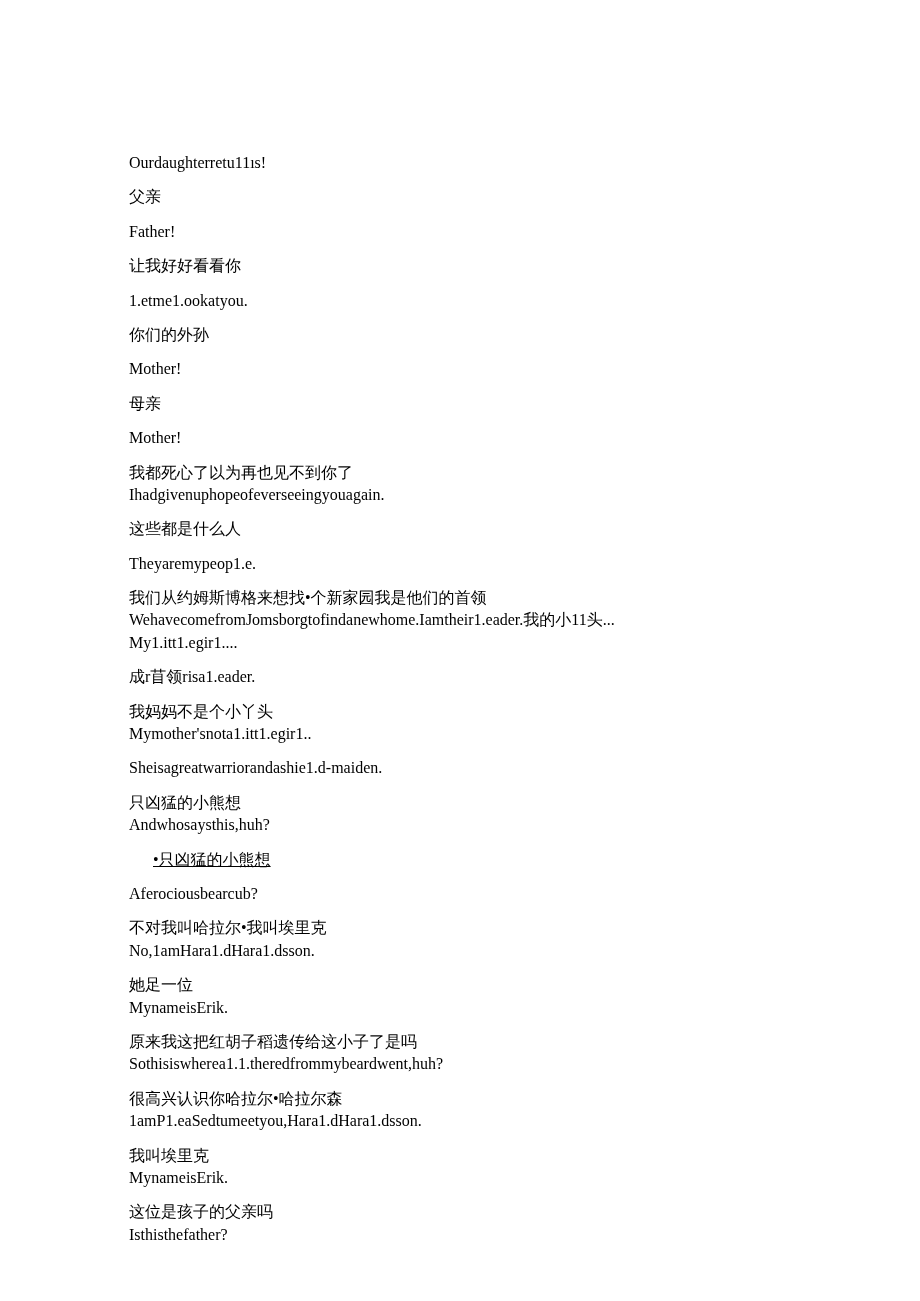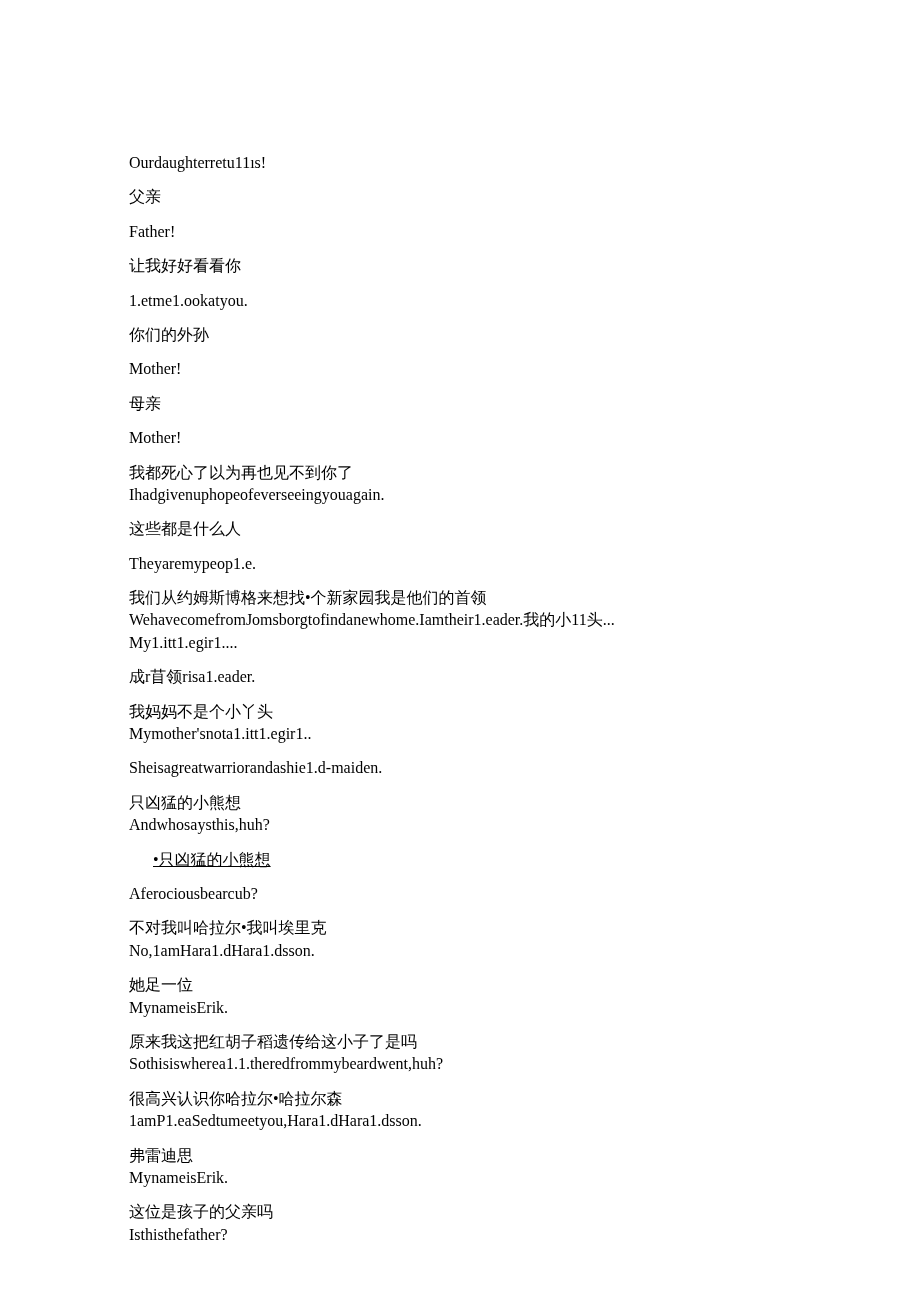--- a/index.html
+++ b/index.html
@@ -102,20 +102,20 @@
     </div>
     <div class="block">
       <span class="line">原来我这把红胡子稻遗传给这小子了是吗</span>
       <span class="line">Sothisiswherea1.1.theredfrommybeardwent,huh?</span>
     </div>
     <div class="block">
       <span class="line">很高兴认识你哈拉尔•哈拉尔森</span>
       <span class="line">1amP1.eaSedtumeetyou,Hara1.dHara1.dsson.</span>
     </div>
     <div class="block">
-      <span class="line">弗雷迪思</span>
+      <span class="line">我叫埃里克</span>
       <span class="line">MynameisErik.</span>
     </div>
     <div class="block">
       <span class="line">这位是孩子的父亲吗</span>
       <span class="line">Isthisthefather?</span>
     </div>
   </div>
 
 </body></html>

